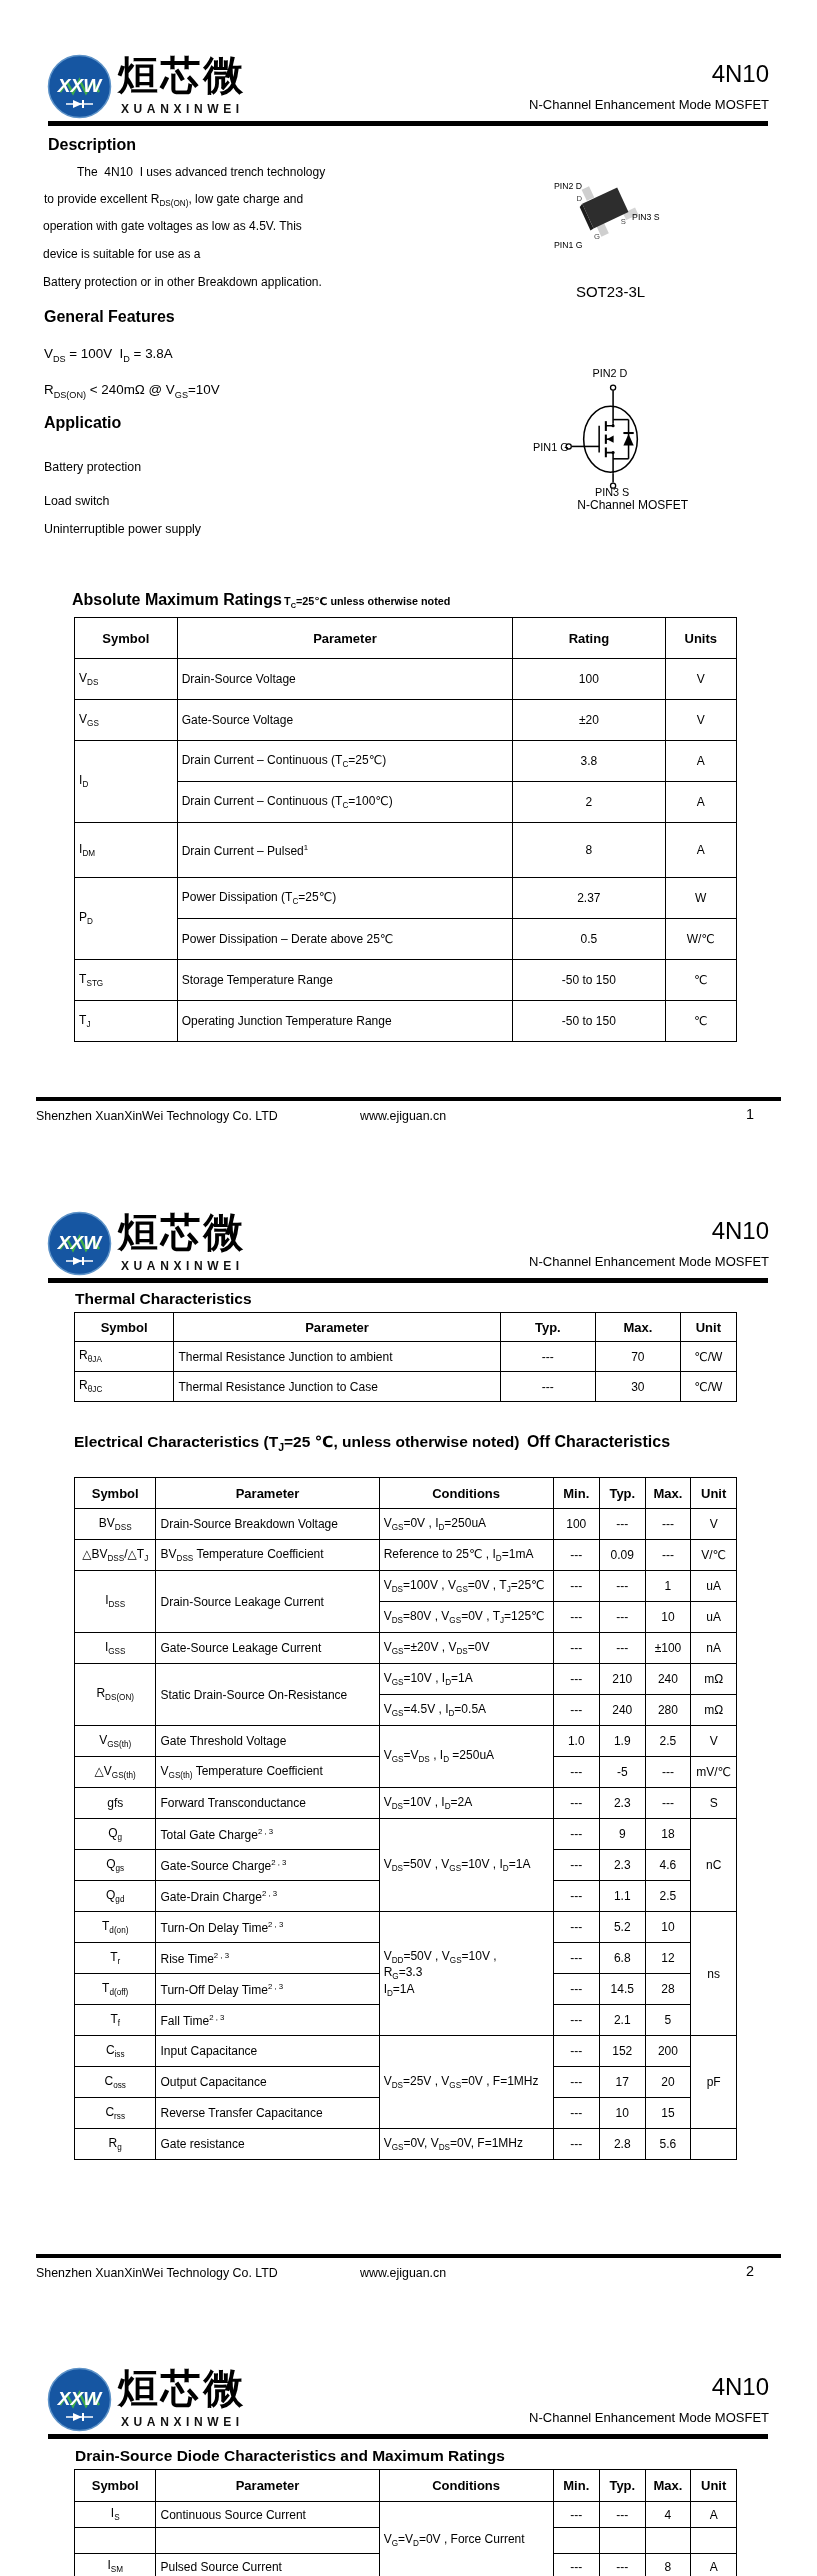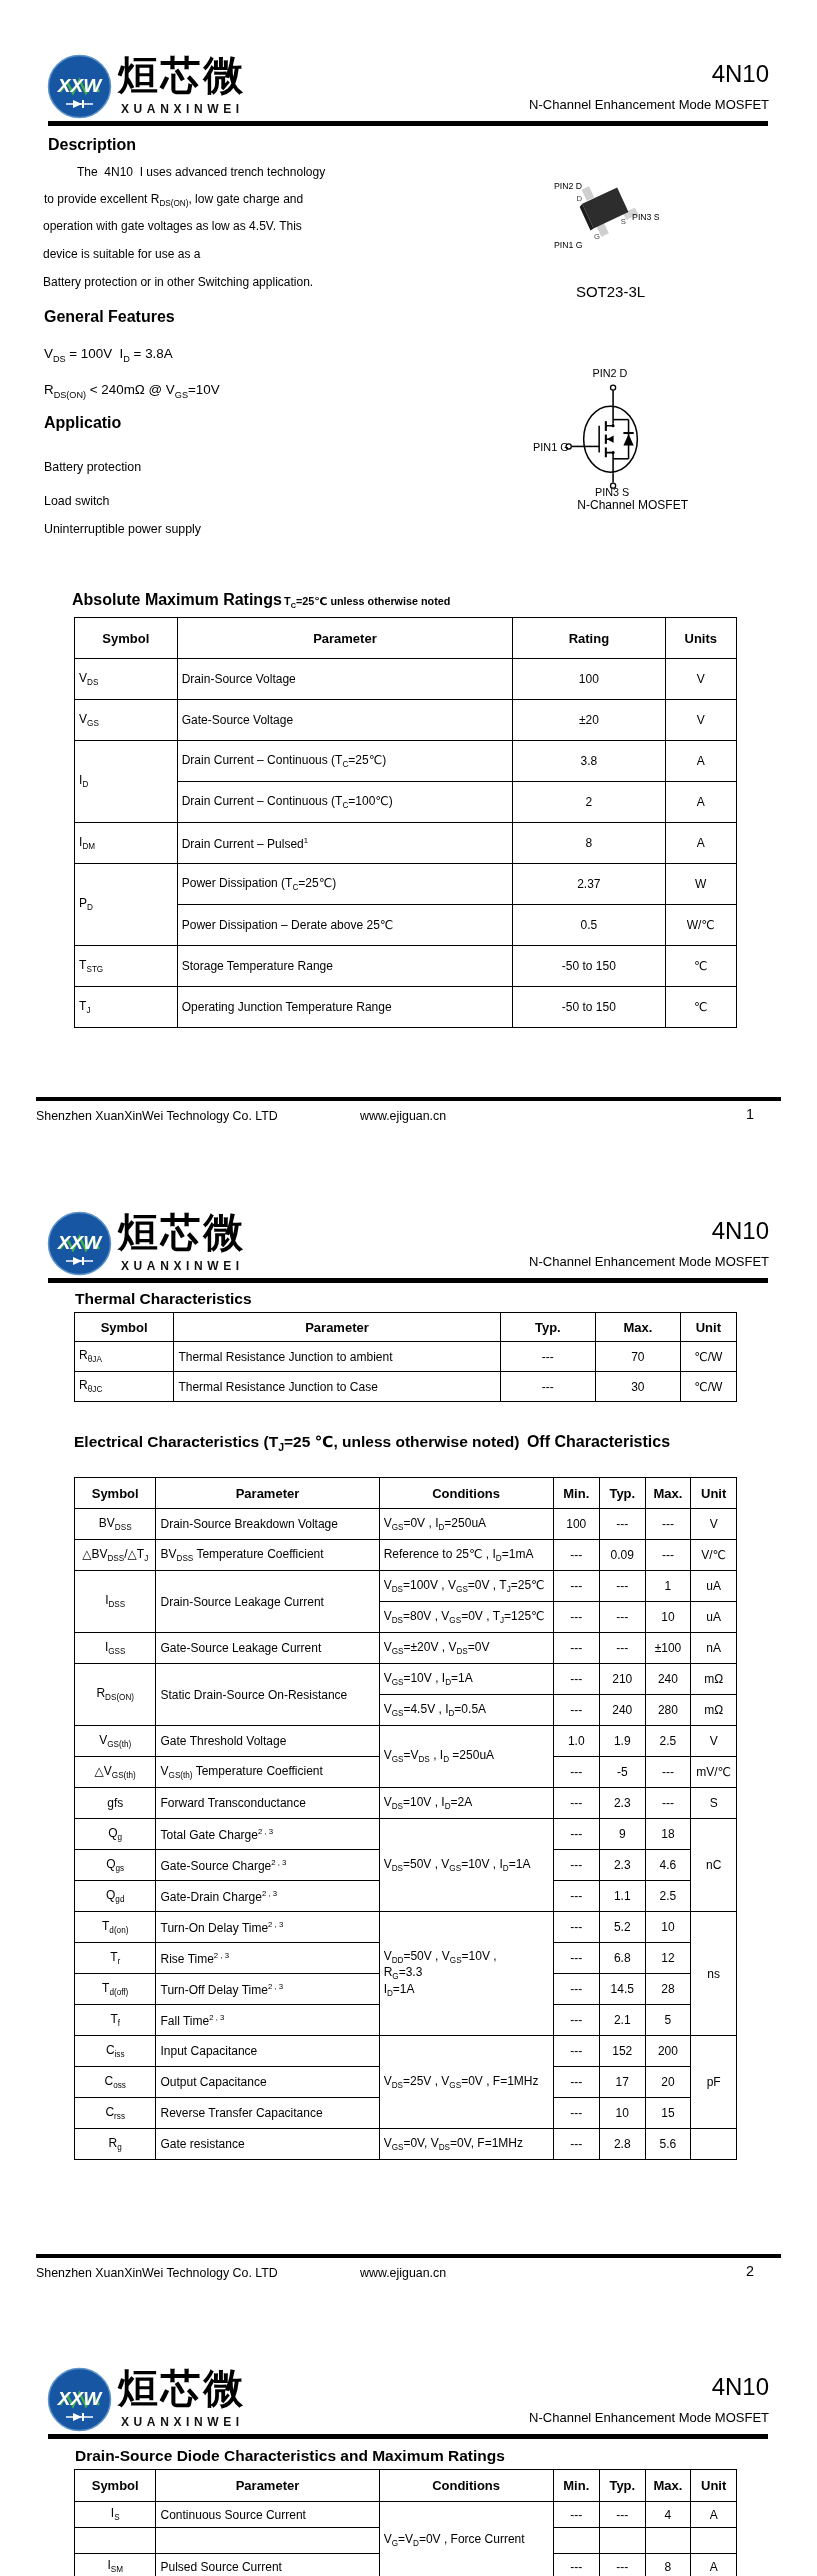--- a/index.html
+++ b/index.html
@@ -52,21 +52,21 @@
   <div class="logo-en">XUANXINWEI</div>
   <div class="part-no">4N10</div>
   <div class="subtitle">N-Channel Enhancement Mode MOSFET</div>
   <div class="hrule"></div>
 
   <div class="abs h-sec" style="left:48px;top:137px;">Description</div>
   <div class="abs body-line" style="left:77px;top:165px;">The&nbsp; 4N10&nbsp; I uses advanced trench technology</div>
   <div class="abs body-line" style="left:44px;top:192px;">to provide excellent R<sub>DS(ON)</sub>, low gate charge and</div>
   <div class="abs body-line" style="left:43px;top:219px;">operation with gate voltages as low as 4.5V. This</div>
   <div class="abs body-line" style="left:43px;top:247px;">device is suitable for use as a</div>
-  <div class="abs body-line" style="left:43px;top:275px;">Battery protection or in other Switching application.</div>
+  <div class="abs body-line" style="left:43px;top:275px;">Battery protection or in other Breakdown application.</div>
 
   <div class="abs h-sec" style="left:44px;top:309px;">General Features</div>
   <div class="abs feat-line" style="left:44px;top:346px;">V<sub>DS</sub> = 100V&nbsp;&nbsp;I<sub>D</sub> = 3.8A</div>
   <div class="abs feat-line" style="left:44px;top:382px;">R<sub>DS(ON)</sub> &lt; 240mΩ @ V<sub>GS</sub>=10V</div>
 
   <div class="abs h-sec" style="left:44px;top:415px;">Applicatio</div>
   <div class="abs app-line" style="left:44px;top:460px;">Battery protection</div>
   <div class="abs app-line" style="left:44px;top:494px;">Load switch</div>
   <div class="abs app-line" style="left:44px;top:522px;">Uninterruptible power supply</div>
 
@@ -151,21 +151,21 @@
             <td rowspan="2" class="al">I<sub>D</sub></td>
             <td class="al">Drain Current – Continuous (T<sub>C</sub>=25℃)</td>
             <td class="ac">3.8</td>
             <td class="ac">A</td>
           </tr>
           <tr style="height: 41px;">
             <td class="al">Drain Current – Continuous (T<sub>C</sub>=100℃)</td>
             <td class="ac">2</td>
             <td class="ac">A</td>
           </tr>
-          <tr style="height: 41px;">
+          <tr style="height: 55px;">
             <td class="al">I<sub>DM</sub></td>
             <td class="al">Drain Current – Pulsed<sup>1</sup></td>
             <td class="ac">8</td>
             <td class="ac">A</td>
           </tr>
           <tr style="height: 41px;">
             <td rowspan="2" class="al">P<sub>D</sub></td>
             <td class="al">Power Dissipation (T<sub>C</sub>=25℃)</td>
             <td class="ac">2.37</td>
             <td class="ac">W</td>

